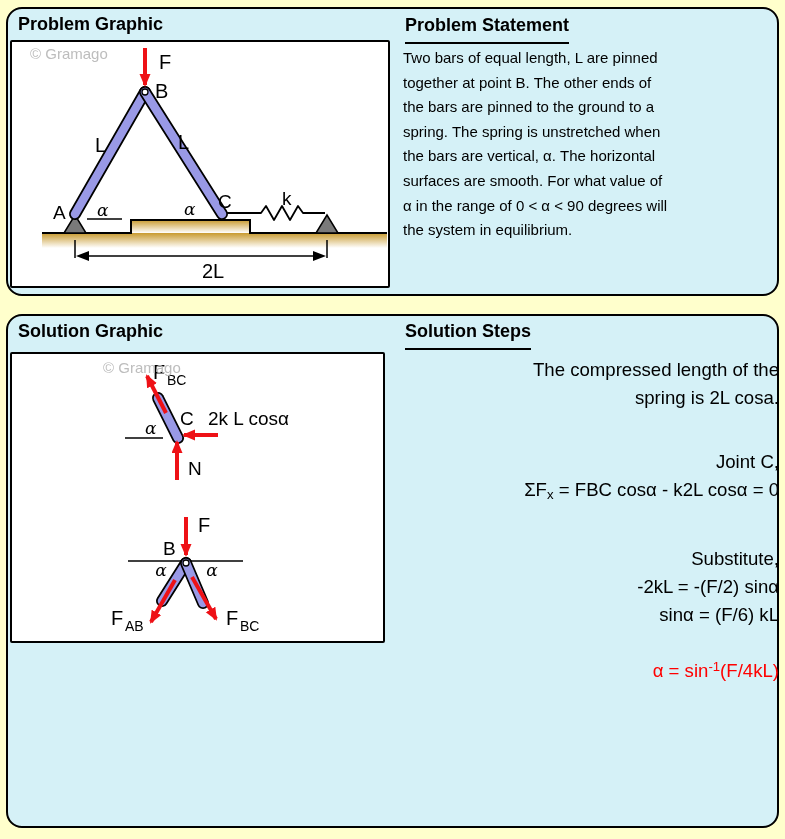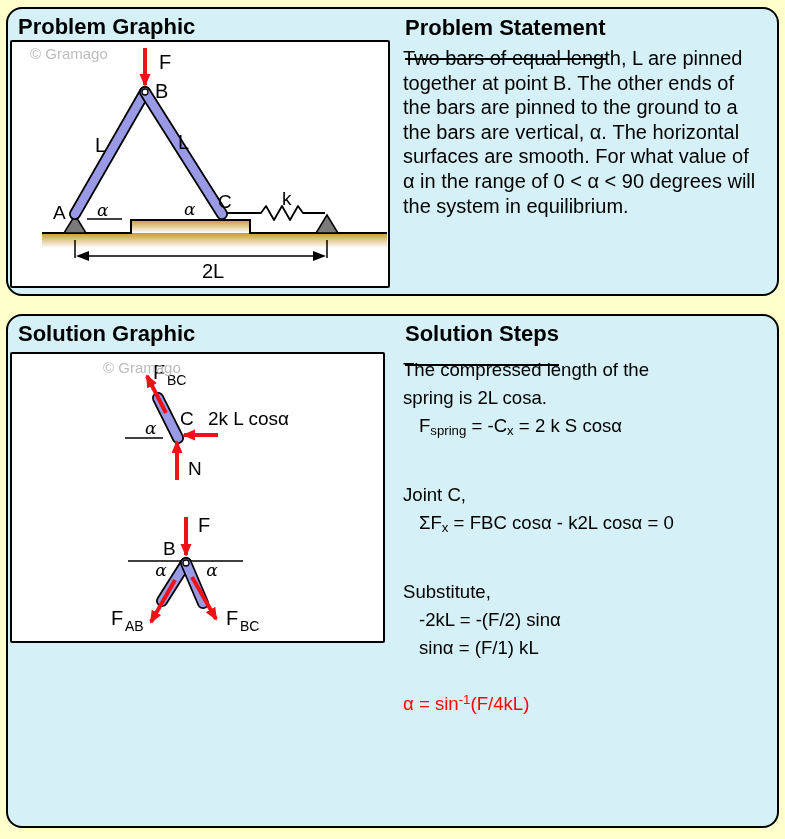--- a/index.html
+++ b/index.html
@@ -10,34 +10,34 @@
     color:var(--text_color,#000);
   }
   .panel{
     position:absolute;left:6px;width:773px;box-sizing:border-box;
     background:var(--panel_bg,#D5F1F7);
     border:2px solid var(--panel_border,#000);
     border-radius:16px;
   }
   .panel-top{top:7px;height:289px;}
   .panel-bottom{top:314px;height:514px;}
-  .gtitle{position:absolute;font-size:22px;font-weight:bold;white-space:nowrap;}
-  .underlined{border-bottom:2px solid #000;padding-bottom:17px;}
+  .gtitle{position:absolute;font-size:18px;font-weight:bold;white-space:nowrap;}
+  .underlined{border-bottom:2px solid #000;padding-bottom:6px;}
   .gbox{
     position:absolute;background:var(--box_bg,#fff);
     border:2px solid #000;border-radius:2px;box-sizing:border-box;
   }
   .problem-box{left:10px;top:40px;width:380px;height:248px;}
   .solution-box{left:10px;top:352px;width:375px;height:291px;}
   .statement-para{
     position:absolute;left:403px;top:46px;width:376px;
-    font-size:20px;line-height:24.6px;
+    font-size:15px;line-height:24.6px;
   }
   .steps{position:absolute;left:403px;top:356px;width:376px;font-size:18.6px;}
-  .step{line-height:28px;white-space:nowrap;}
+  .step{line-height:28px;white-space:nowrap;text-align:right;}
   .indent{padding-left:16px;}
   .gap{margin-top:36px;}
   .gap-sm{margin-top:24px;}
   .red{color:var(--red_answer,#F00);}
   sub{font-size:71%;vertical-align:-0.22em;}
   sup{font-size:71%;vertical-align:0.45em;}
   svg{display:block;}
   svg text{font-family:"Liberation Sans",sans-serif;fill:#000;}
   .alpha{font-family:"DejaVu Serif",serif;font-style:italic;}
   .wm{fill:var(--watermark_gray,#BDBDBD);}
@@ -103,20 +103,21 @@
       <text x="85" y="174" font-size="17" class="alpha">α</text>
       <text x="172" y="173" font-size="17" class="alpha">α</text>
       <text x="270" y="163" font-size="19">k</text>
     </svg>
   </div>
 
   <div class="statement-para">
     <div>Two bars of equal length, L are pinned</div>
     <div>together at point B. The other ends of</div>
     <div>the bars are pinned to the ground to a</div>
+    <div>spring. The spring is unstretched when</div>
     <div>the bars are vertical, α. The horizontal</div>
     <div>surfaces are smooth. For what value of</div>
     <div>α in the range of 0 &lt; α &lt; 90 degrees will</div>
     <div>the system in equilibrium.</div>
   </div>
 
   <section class="panel panel-bottom">
     <div class="gtitle" style="left:10px;top:5px;">Solution Graphic</div>
     <div class="gtitle underlined" style="left:397px;top:5px;text-align:center;">Solution Steps</div>
   </section>
@@ -170,22 +171,21 @@
         <text x="228" y="277" font-size="14">BC</text>
       </g>
 
       <text x="91" y="19" font-size="15" class="wm">© Gramago</text>
     </svg>
   </div>
 
   <div class="steps">
     <div class="step">The compressed length of the</div>
     <div class="step">spring is 2L cosa.</div>
-    <div class="step indent">F<sub>spring</sub> = -C<sub>x</sub> = 2 k S cosα</div>
     <div class="step gap">Joint C,</div>
     <div class="step indent">ΣF<sub>x</sub> = FBC cosα - k2L cosα = 0</div>
     <div class="step gap">Substitute,</div>
     <div class="step indent">-2kL = -(F/2) sinα</div>
-    <div class="step indent">sinα = (F/1) kL</div>
+    <div class="step indent">sinα = (F/6) kL</div>
     <div class="step gap-sm red">α = sin<sup>-1</sup>(F/4kL)</div>
   </div>
 
 </div>
 
 </body></html>

